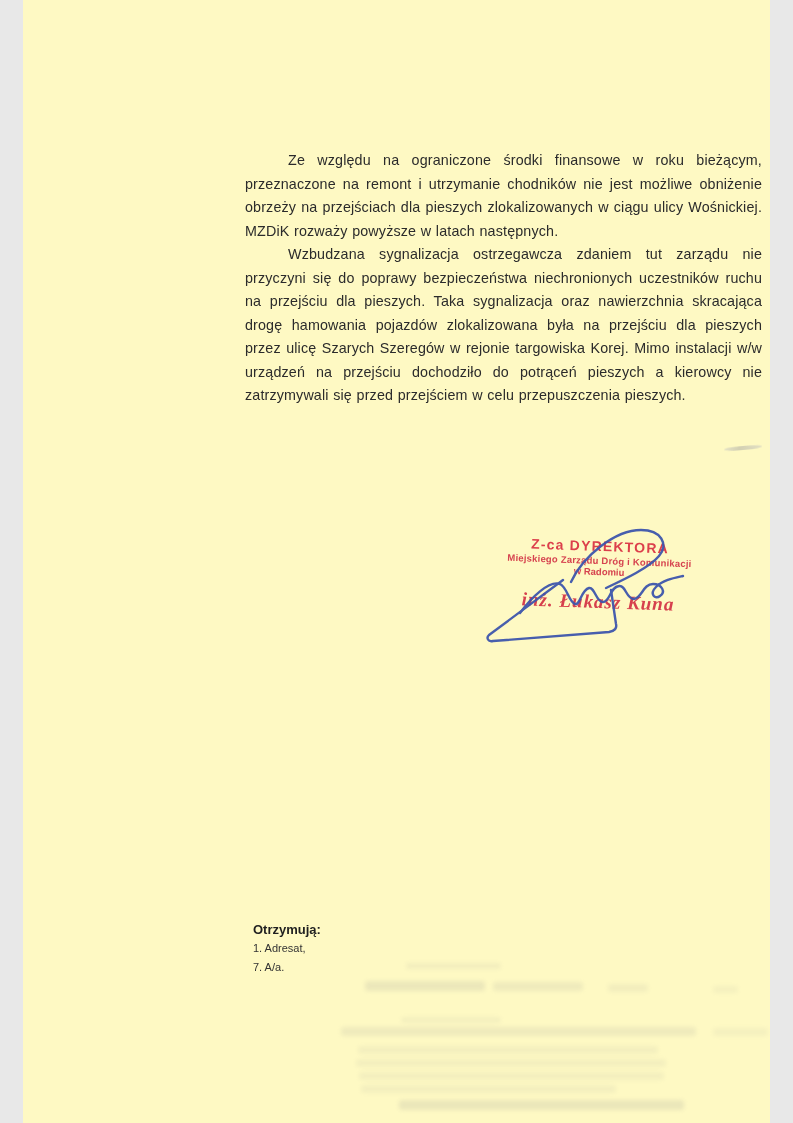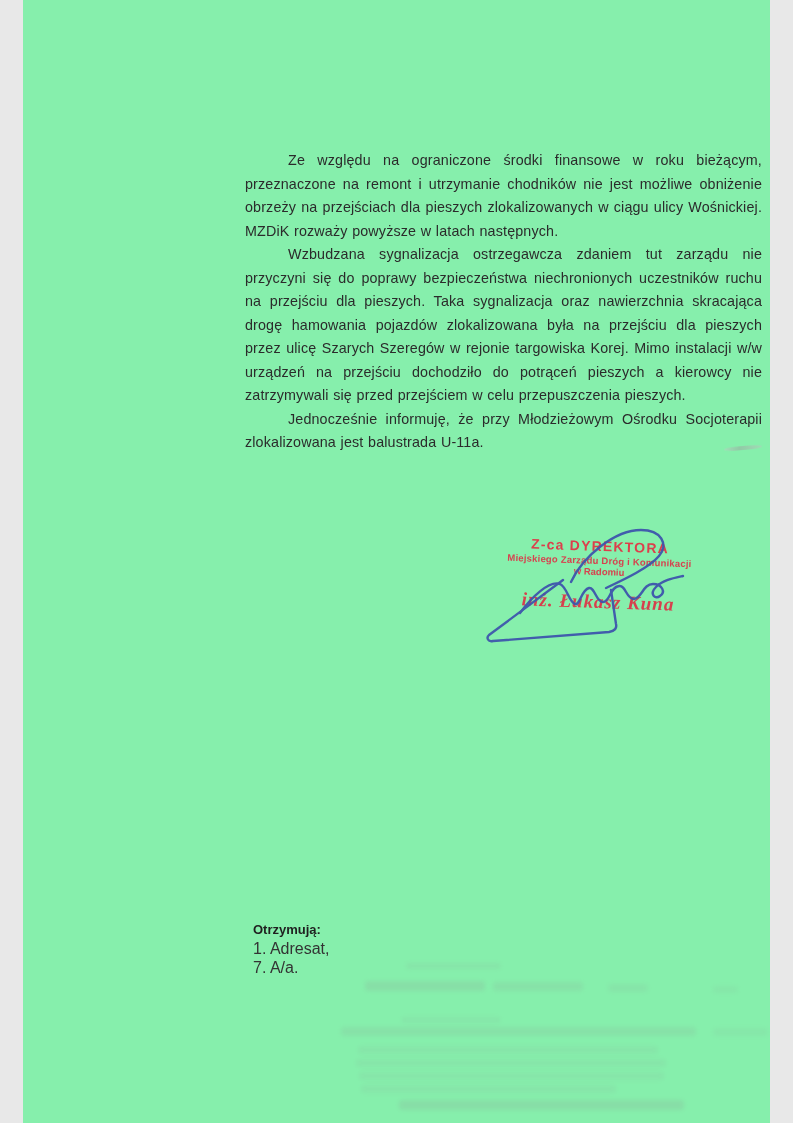--- a/index.html
+++ b/index.html
@@ -1,19 +1,19 @@
 <!DOCTYPE html>
 <html><head>
 <meta charset="utf-8">
 <style>
   html,body{margin:0;padding:0;background:#e8e8e8;}
   .page{
     position:relative;
     width:747px;height:1123px;
-    background:#86efac;
+    background:#fef9c3;
     margin:0 auto;
     overflow:hidden;
     font-family:"Liberation Sans",sans-serif;
   }
   
   .body-text{
     position:absolute;left:222px;top:149px;width:517px;
   }
   .para{
     margin:0;
@@ -50,21 +50,21 @@
     color:#d6404d;margin-top:15px;line-height:20px;
   }
   
   .signature-svg{
     position:absolute;left:440px;top:518px;width:270px;height:130px;
     z-index:3;
   }
   
   .distribution{position:absolute;left:230px;top:920px;}
   .dist-heading{font-size:13px;font-weight:bold;color:#1f1f1f;line-height:19px;}
-  .dist-item{font-size:16px;color:#333;line-height:19px;}
+  .dist-item{font-size:11px;color:#333;line-height:19px;}
   
   .smudge{
     position:absolute;left:701px;top:446px;width:38px;height:4px;
     background:linear-gradient(90deg,#c9c9c9,#9f9f9f 40%,#c2c2c2);
     border-radius:50%/60%;
     transform:rotate(-5deg);
     opacity:.45;filter:blur(.6px);
   }
   .speckle{
     position:absolute;left:762px;top:742px;width:3px;height:3px;
@@ -78,21 +78,20 @@
   }
 </style>
 </head>
 <body>
 
 <div class="page">
 
   <section class="body-text">
     <p class="para">Ze względu na ograniczone środki finansowe w roku bieżącym, przeznaczone na remont i utrzymanie chodników nie jest możliwe obniżenie obrzeży na przejściach dla pieszych zlokalizowanych w ciągu ulicy Wośnickiej. MZDiK rozważy powyższe w latach następnych.</p>
     <p class="para">Wzbudzana sygnalizacja ostrzegawcza zdaniem tut zarządu nie przyczyni się do poprawy bezpieczeństwa niechronionych uczestników ruchu na przejściu dla pieszych. Taka sygnalizacja oraz nawierzchnia skracająca drogę hamowania pojazdów zlokalizowana była na przejściu dla pieszych przez ulicę Szarych Szeregów w rejonie targowiska Korej. Mimo instalacji w/w urządzeń na przejściu dochodziło do potrąceń pieszych a kierowcy nie zatrzymywali się przed przejściem w celu przepuszczenia pieszych.</p>
-    <p class="para">Jednocześnie informuję, że przy Młodzieżowym Ośrodku Socjoterapii zlokalizowana jest balustrada U-11a.</p>
   </section>
 
   <div class="stamp">
     <div class="stamp-title">Z-ca DYREKTORA</div>
     <div class="stamp-org">Miejskiego Zarządu Dróg i Komunikacji</div>
     <div class="stamp-city">w Radomiu</div>
     <div class="stamp-signer">inż. Łukasz Kuna</div>
   </div>
 
   <svg class="signature-svg" viewBox="0 0 270 130" xmlns="http://www.w3.org/2000/svg">

